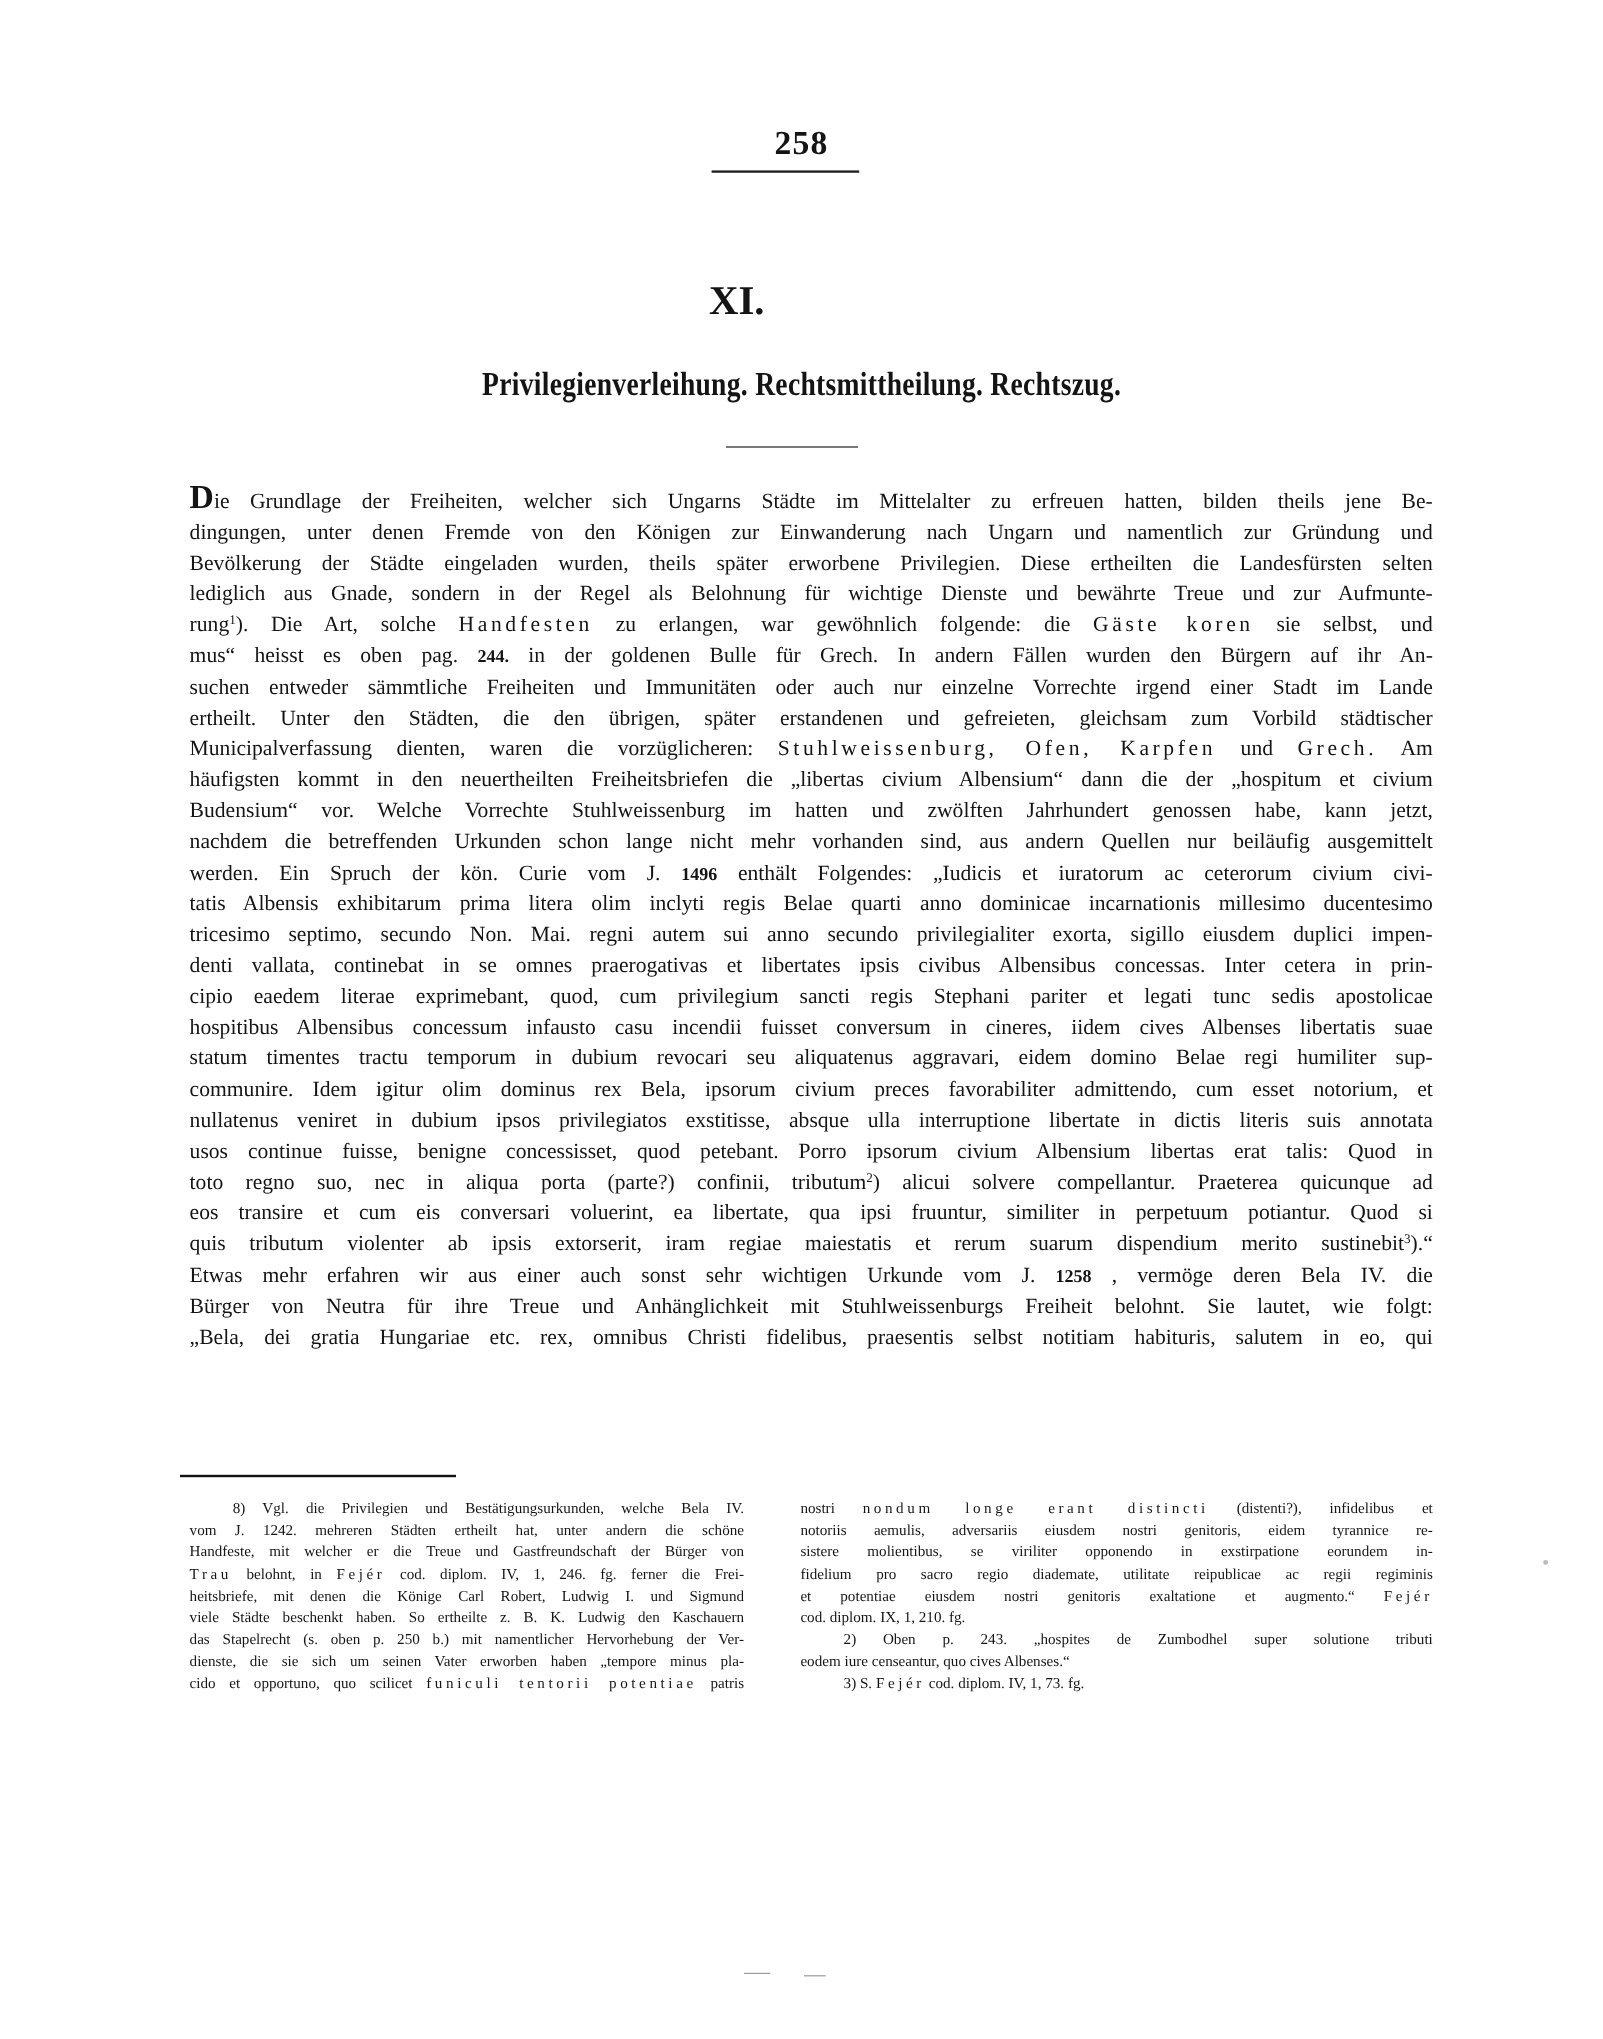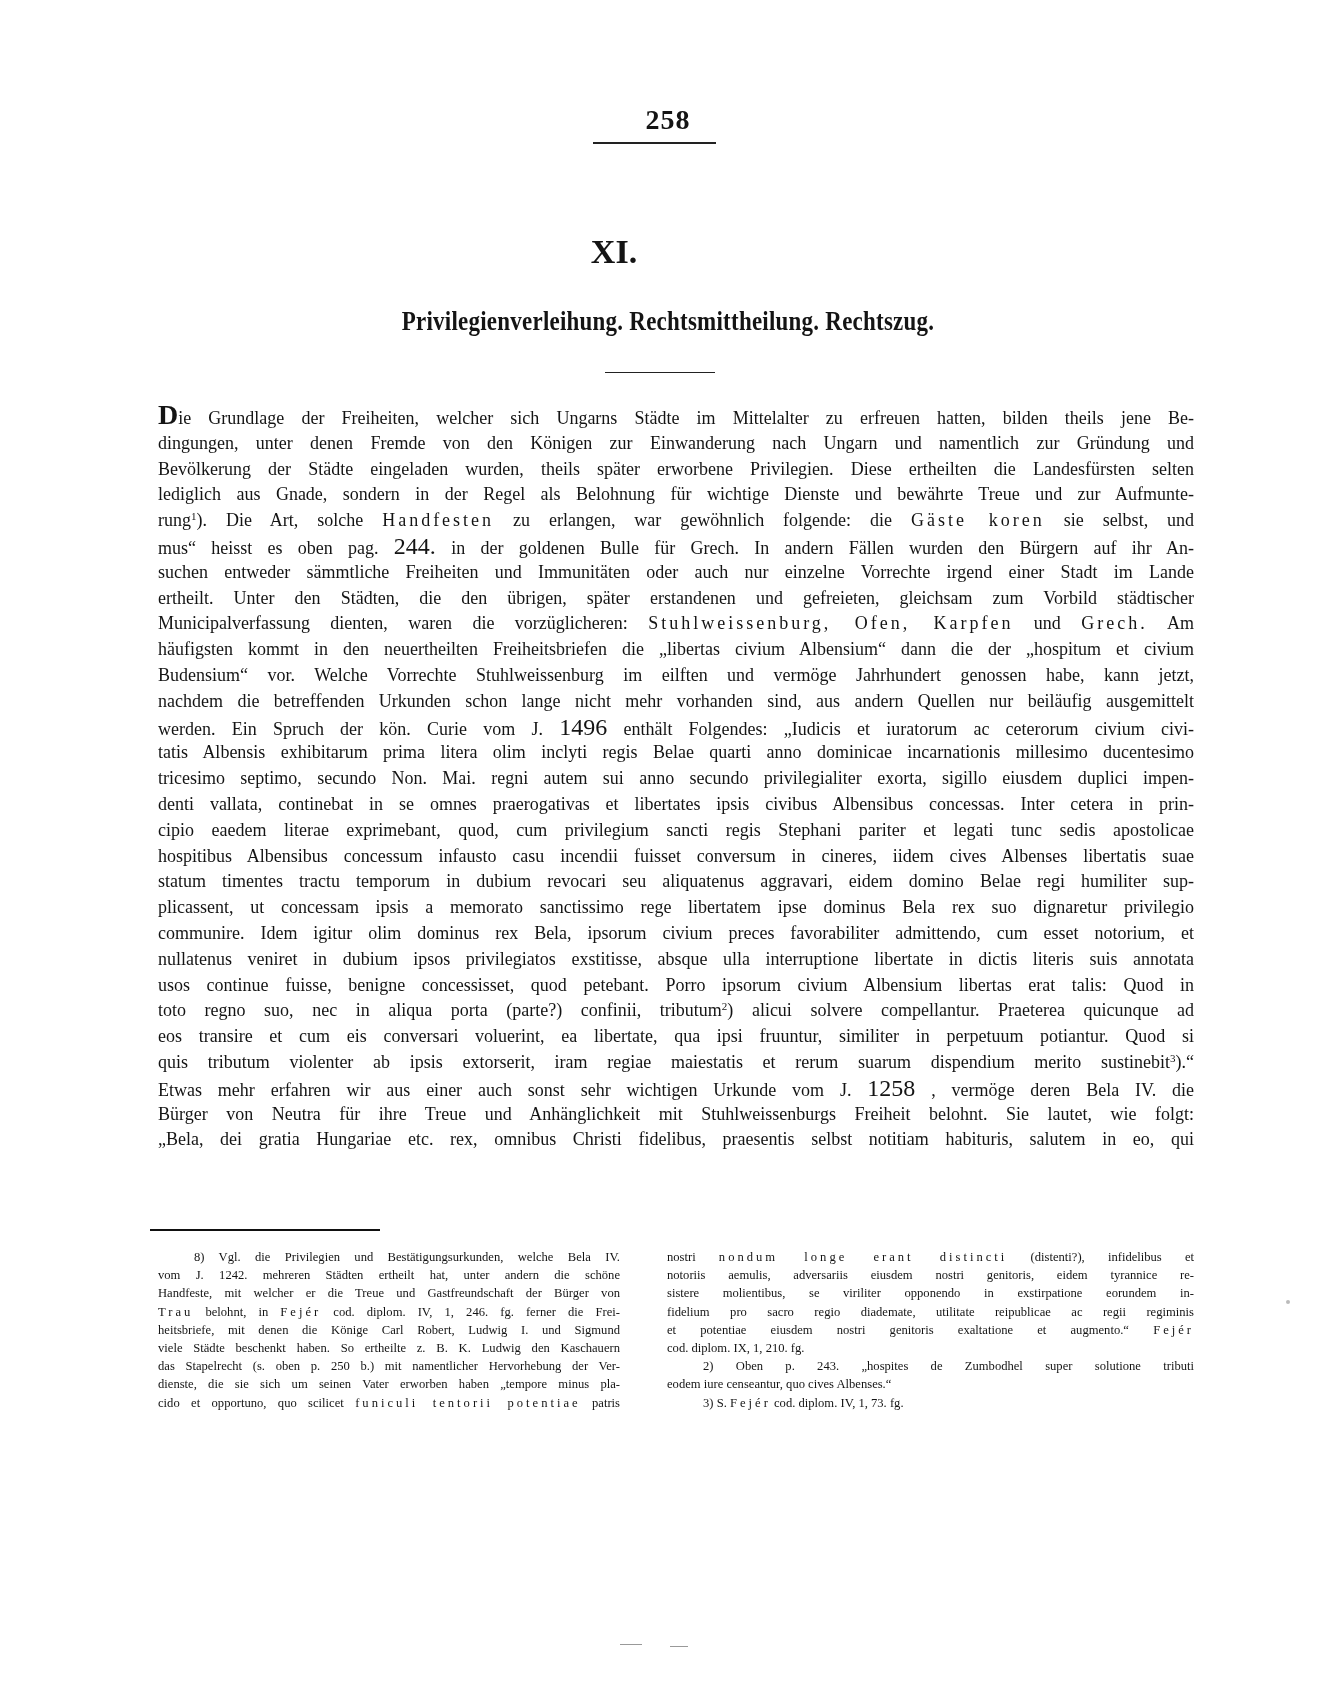--- a/index.html
+++ b/index.html
@@ -33,21 +33,21 @@
     transform-origin: left top;
   }
   .body-line {
     display: block; text-align: justify; text-align-last: justify; white-space: nowrap;
     height: 25.8px; overflow: visible;
   }
   .body-line.last { text-align-last: justify; }
   .line-inner { display: inline-block; width: 100%; text-align: justify; text-align-last: justify; white-space: normal; }
   .dropcap { font-size: 28px; font-weight: bold; line-height: 20px; }
   .spaced { letter-spacing: 3px; }
-  .numbig { font-size: 24px; font-weight: normal; }
+  .numbig { font-size: 15px; font-weight: bold; }
   sup { font-size: 11px; line-height: 0; vertical-align: 6px; }
 
   .footnote-rule {
     position: absolute; left: 150px; width: 230px; top: 1229px; height: 0;
     border-top: 2px solid #111;
   }
   .fn-col {
     position: absolute; top: 1248px; font-size: 12.6px; line-height: 18.2px;
   }
   .fn-left { left: 158px; width: 462px; }
@@ -73,30 +73,29 @@
     <div class="body-line"><span class="line-inner"><span class="dropcap">D</span><span>ie Grundlage der Freiheiten, welcher sich Ungarns Städte im Mittelalter zu erfreuen hatten, bilden theils jene Be-</span></span></div>
     <div class="body-line"><span class="line-inner"><span>dingungen, unter denen Fremde von den Königen zur Einwanderung nach Ungarn und namentlich zur Gründung und</span></span></div>
     <div class="body-line"><span class="line-inner"><span>Bevölkerung der Städte eingeladen wurden, theils später erworbene Privilegien. Diese ertheilten die Landesfürsten selten</span></span></div>
     <div class="body-line"><span class="line-inner"><span>lediglich aus Gnade, sondern in der Regel als Belohnung für wichtige Dienste und bewährte Treue und zur Aufmunte-</span></span></div>
     <div class="body-line"><span class="line-inner"><span>rung</span><sup><span>1</span></sup><span>). Die Art, solche</span> <span class="spaced">Handfesten</span> <span>zu erlangen, war gewöhnlich folgende: die</span> <span class="spaced">Gäste koren</span> <span>sie selbst, und</span></span></div>
     <div class="body-line"><span class="line-inner"><span>mus“ heisst es oben pag.</span> <span class="numbig">244.</span> <span>in der goldenen Bulle für Grech. In andern Fällen wurden den Bürgern auf ihr An-</span></span></div>
     <div class="body-line"><span class="line-inner"><span>suchen entweder sämmtliche Freiheiten und Immunitäten oder auch nur einzelne Vorrechte irgend einer Stadt im Lande</span></span></div>
     <div class="body-line"><span class="line-inner"><span>ertheilt. Unter den Städten, die den übrigen, später erstandenen und gefreieten, gleichsam zum Vorbild städtischer</span></span></div>
     <div class="body-line"><span class="line-inner"><span>Municipalverfassung dienten, waren die vorzüglicheren:</span> <span class="spaced">Stuhlweissenburg, Ofen, Karpfen</span> <span>und</span> <span class="spaced">Grech.</span> <span>Am</span></span></div>
     <div class="body-line"><span class="line-inner"><span>häufigsten kommt in den neuertheilten Freiheitsbriefen die „libertas civium Albensium“ dann die der „hospitum et civium</span></span></div>
-    <div class="body-line"><span class="line-inner"><span>Budensium“ vor. Welche Vorrechte Stuhlweissenburg im eilften und vermöge Jahrhundert genossen habe, kann jetzt,</span></span></div>
+    <div class="body-line"><span class="line-inner"><span>Budensium“ vor. Welche Vorrechte Stuhlweissenburg im hatten und zwölften Jahrhundert genossen habe, kann jetzt,</span></span></div>
     <div class="body-line"><span class="line-inner"><span>nachdem die betreffenden Urkunden schon lange nicht mehr vorhanden sind, aus andern Quellen nur beiläufig ausgemittelt</span></span></div>
     <div class="body-line"><span class="line-inner"><span>werden. Ein Spruch der kön. Curie vom J.</span> <span class="numbig">1496</span> <span>enthält Folgendes: „Iudicis et iuratorum ac ceterorum civium civi-</span></span></div>
     <div class="body-line"><span class="line-inner"><span>tatis Albensis exhibitarum prima litera olim inclyti regis Belae quarti anno dominicae incarnationis millesimo ducentesimo</span></span></div>
     <div class="body-line"><span class="line-inner"><span>tricesimo septimo, secundo Non. Mai. regni autem sui anno secundo privilegialiter exorta, sigillo eiusdem duplici impen-</span></span></div>
     <div class="body-line"><span class="line-inner"><span>denti vallata, continebat in se omnes praerogativas et libertates ipsis civibus Albensibus concessas. Inter cetera in prin-</span></span></div>
     <div class="body-line"><span class="line-inner"><span>cipio eaedem literae exprimebant, quod, cum privilegium sancti regis Stephani pariter et legati tunc sedis apostolicae</span></span></div>
     <div class="body-line"><span class="line-inner"><span>hospitibus Albensibus concessum infausto casu incendii fuisset conversum in cineres, iidem cives Albenses libertatis suae</span></span></div>
     <div class="body-line"><span class="line-inner"><span>statum timentes tractu temporum in dubium revocari seu aliquatenus aggravari, eidem domino Belae regi humiliter sup-</span></span></div>
-    <div class="body-line"><span class="line-inner"><span>plicassent, ut concessam ipsis a memorato sanctissimo rege libertatem ipse dominus Bela rex suo dignaretur privilegio</span></span></div>
     <div class="body-line"><span class="line-inner"><span>communire. Idem igitur olim dominus rex Bela, ipsorum civium preces favorabiliter admittendo, cum esset notorium, et</span></span></div>
     <div class="body-line"><span class="line-inner"><span>nullatenus veniret in dubium ipsos privilegiatos exstitisse, absque ulla interruptione libertate in dictis literis suis annotata</span></span></div>
     <div class="body-line"><span class="line-inner"><span>usos continue fuisse, benigne concessisset, quod petebant. Porro ipsorum civium Albensium libertas erat talis: Quod in</span></span></div>
     <div class="body-line"><span class="line-inner"><span>toto regno suo, nec in aliqua porta (parte?) confinii, tributum</span><sup><span>2</span></sup><span>) alicui solvere compellantur. Praeterea quicunque ad</span></span></div>
     <div class="body-line"><span class="line-inner"><span>eos transire et cum eis conversari voluerint, ea libertate, qua ipsi fruuntur, similiter in perpetuum potiantur. Quod si</span></span></div>
     <div class="body-line"><span class="line-inner"><span>quis tributum violenter ab ipsis extorserit, iram regiae maiestatis et rerum suarum dispendium merito sustinebit</span><sup><span>3</span></sup><span>).“</span></span></div>
     <div class="body-line"><span class="line-inner"><span>Etwas mehr erfahren wir aus einer auch sonst sehr wichtigen Urkunde vom J.</span> <span class="numbig">1258</span> <span>, vermöge deren Bela IV. die</span></span></div>
     <div class="body-line"><span class="line-inner"><span>Bürger von Neutra für ihre Treue und Anhänglichkeit mit Stuhlweissenburgs Freiheit belohnt. Sie lautet, wie folgt:</span></span></div>
     <div class="body-line last"><span class="line-inner"><span>„Bela, dei gratia Hungariae etc. rex, omnibus Christi fidelibus, praesentis selbst notitiam habituris, salutem in eo, qui</span></span></div>
   </div>

